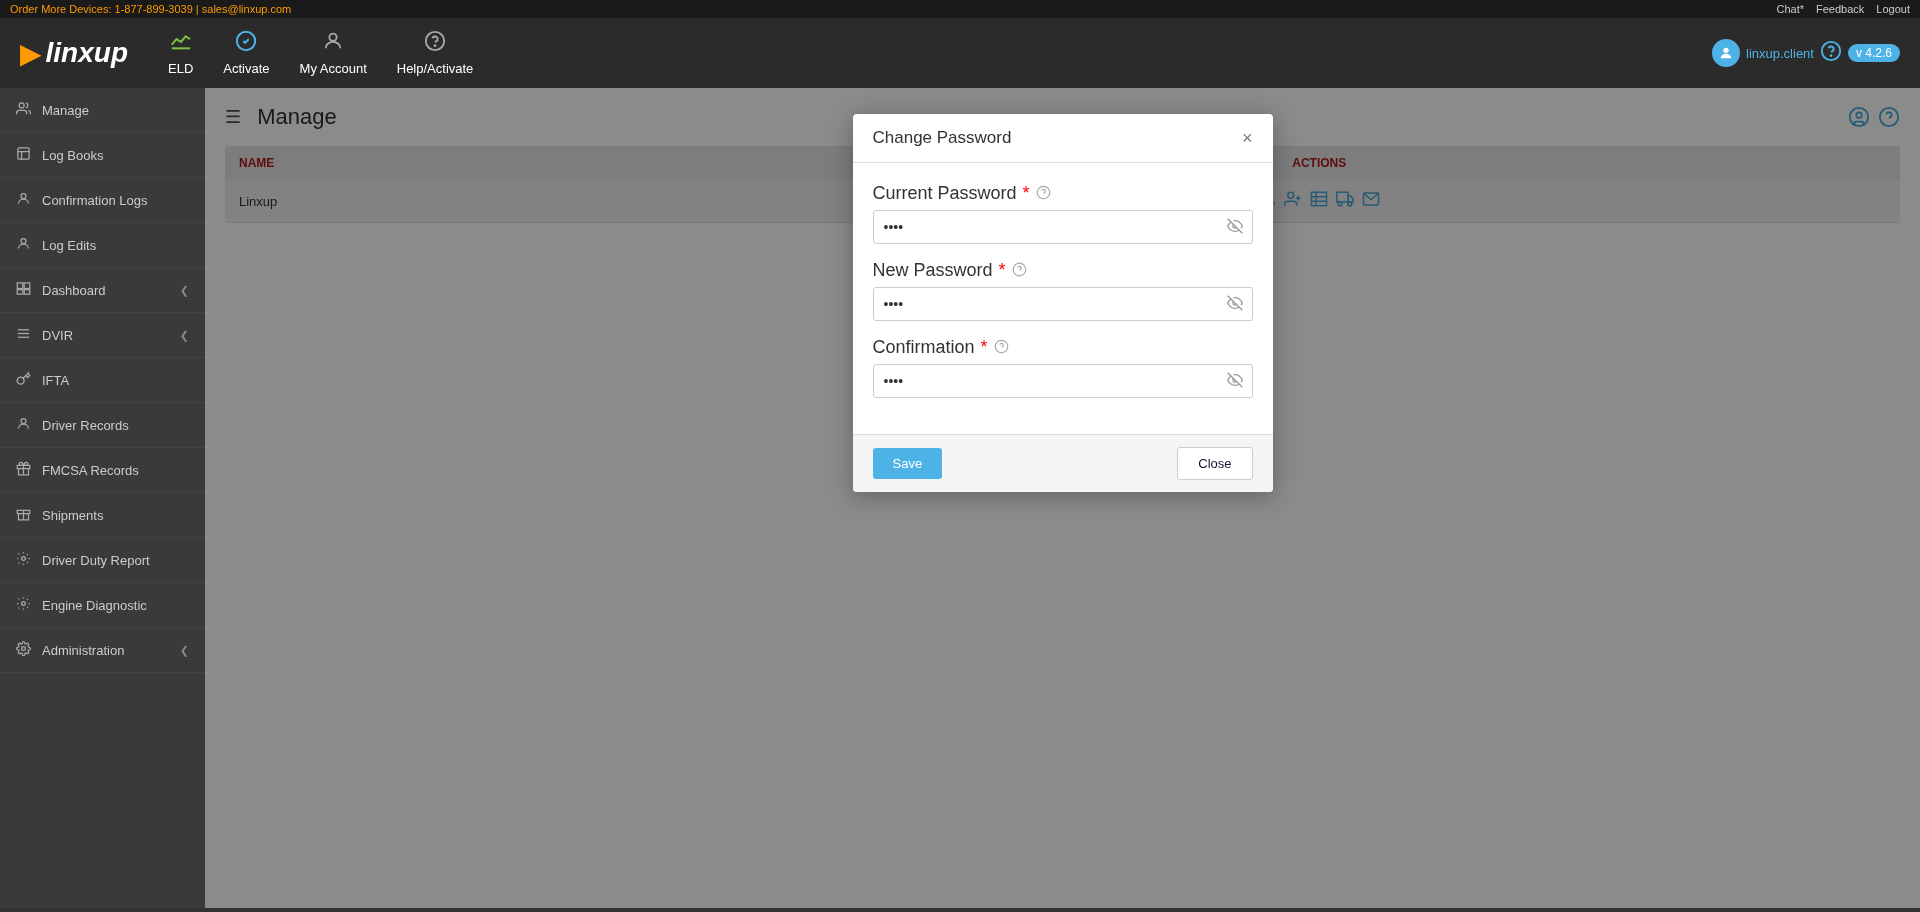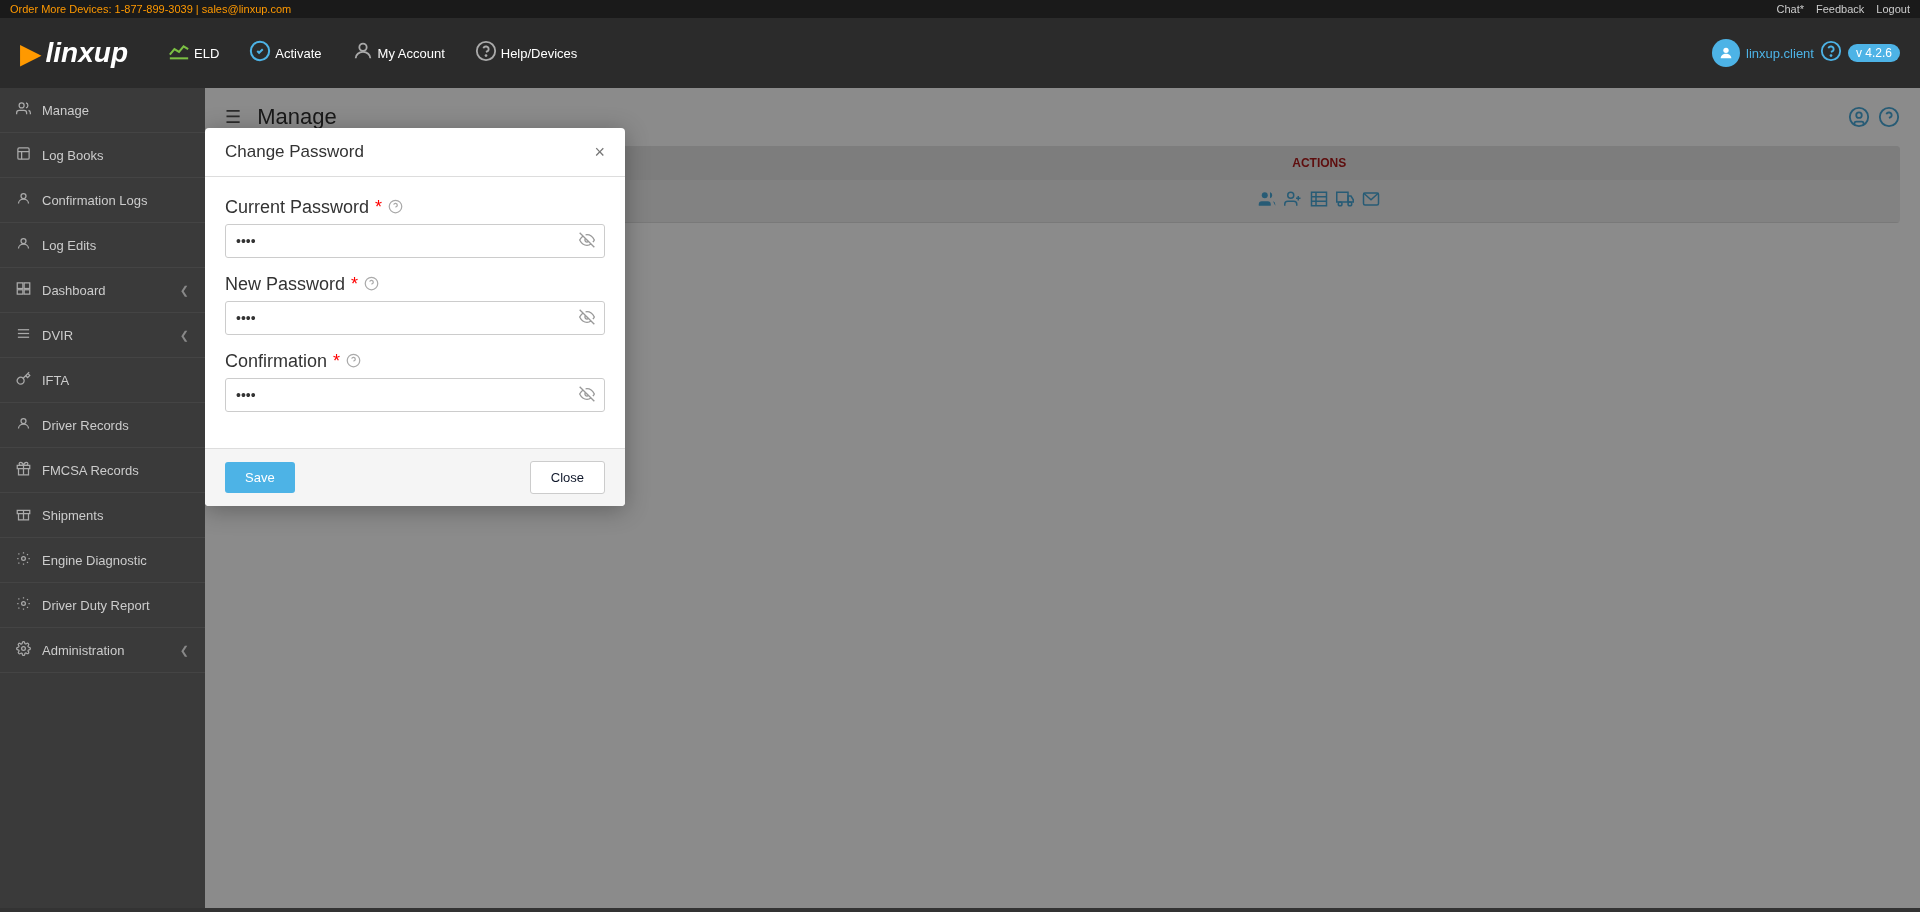--- a/index.html
+++ b/index.html
@@ -51,21 +51,21 @@
       font-weight: bold;
       font-style: italic;
     }
     .nav-items {
       display: flex;
       gap: 30px;
       align-items: center;
     }
     .nav-item {
       display: flex;
-      flex-direction: row;
+      flex-direction: column;
       align-items: center;
       color: white;
       font-size: 13px;
       cursor: pointer;
       gap: 4px;
     }
     .nav-item .nav-icon {
       font-size: 20px;
       color: #7bc043;
     }
@@ -204,21 +204,22 @@
     .action-icons { display: flex; gap: 8px; }
     .action-icon { color: #4db3e6; font-size: 16px; cursor: pointer; }
 
     
     #modal-overlay {
       position: absolute;
       top: 0; left: 0; right: 0; bottom: 0;
       background: rgba(0,0,0,0.4);
       display: flex;
       align-items: flex-start;
-      padding-top: 40px;
+      justify-content: center;
+      padding-top: 26px;
       z-index: 100;
     }
 
     
     #modal {
       background: white;
       border-radius: 4px;
       width: 420px;
       box-shadow: 0 4px 24px rgba(0,0,0,0.3);
       overflow: hidden;
@@ -357,21 +358,21 @@
       <span>My Account</span>
     </div>
     <div class="nav-item help">
       <span class="nav-icon">
         <svg width="22" height="22" viewBox="0 0 24 24" fill="none" stroke="#aaa" stroke-width="2">
             <circle cx="12" cy="12" r="10"></circle>
             <path d="M9.1 9a3 3 0 015.8 1c0 2-3 3-3 3"></path>
             <line x1="12" y1="17" x2="12.01" y2="17" stroke-width="3" stroke-linecap="round"></line>
           </svg>
       </span>
-      <span>Help/Devices</span>
+      <span>Help/Activate</span>
     </div>
   </div>
   <div class="nav-right">
     <div class="user-info">
       <div class="user-avatar">
         <svg width="16" height="16" viewBox="0 0 24 24" fill="white">
             <circle cx="12" cy="8" r="4"></circle>
             <path d="M4 20c0-4 3.6-7 8-7s8 3 8 7" fill="white"></path>
           </svg>
       </div>
@@ -492,30 +493,30 @@
       </span>
       <span>Shipments</span>
     </div>
     <div class="sidebar-item">
       <span class="s-icon">
         <svg width="15" height="15" viewBox="0 0 24 24" fill="none" stroke="#aaa" stroke-width="2">
             <circle cx="12" cy="12" r="3"></circle>
             <path d="M19.07 4.93l-1.41 1.41M5.34 5.34L3.93 3.93M19.07 19.07l-1.41-1.41M5.34 18.66l-1.41 1.41M22 12h-2M4 12H2M12 2v2M12 20v2"></path>
           </svg>
       </span>
-      <span>Engine Diagnostic</span>
+      <span>Driver Duty Report</span>
     </div>
     <div class="sidebar-item">
       <span class="s-icon">
         <svg width="15" height="15" viewBox="0 0 24 24" fill="none" stroke="#aaa" stroke-width="2">
             <circle cx="12" cy="12" r="3"></circle>
             <path d="M19.07 4.93l-1.41 1.41M5.34 5.34L3.93 3.93M19.07 19.07l-1.41-1.41M5.34 18.66l-1.41 1.41M22 12h-2M4 12H2M12 2v2M12 20v2"></path>
           </svg>
       </span>
-      <span>Driver Duty Report</span>
+      <span>Engine Diagnostic</span>
     </div>
     <div class="sidebar-item">
       <span class="s-icon">
         <svg width="15" height="15" viewBox="0 0 24 24" fill="none" stroke="#aaa" stroke-width="2">
             <circle cx="12" cy="12" r="3"></circle>
             <path d="M19.4 15a1.65 1.65 0 00.33 1.82l.06.06a2 2 0 010 2.83 2 2 0 01-2.83 0l-.06-.06a1.65 1.65 0 00-1.82-.33 1.65 1.65 0 00-1 1.51V21a2 2 0 01-4 0v-.09A1.65 1.65 0 009 19.4a1.65 1.65 0 00-1.82.33l-.06.06a2 2 0 01-2.83-2.83l.06-.06A1.65 1.65 0 004.68 15a1.65 1.65 0 00-1.51-1H3a2 2 0 010-4h.09A1.65 1.65 0 004.6 9a1.65 1.65 0 00-.33-1.82l-.06-.06a2 2 0 012.83-2.83l.06.06A1.65 1.65 0 009 4.68a1.65 1.65 0 001-1.51V3a2 2 0 014 0v.09a1.65 1.65 0 001 1.51 1.65 1.65 0 001.82-.33l.06-.06a2 2 0 012.83 2.83l-.06.06A1.65 1.65 0 0019.4 9a1.65 1.65 0 001.51 1H21a2 2 0 010 4h-.09a1.65 1.65 0 00-1.51 1z"></path>
           </svg>
       </span>
       <span>Administration</span>
       <span class="chevron">❮</span>

